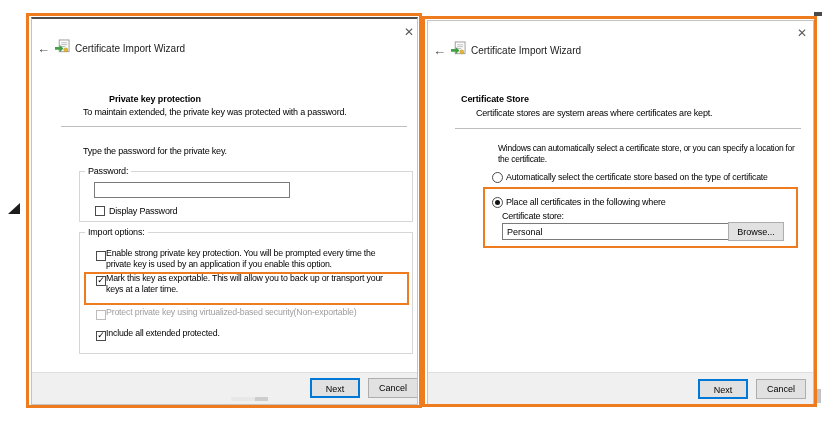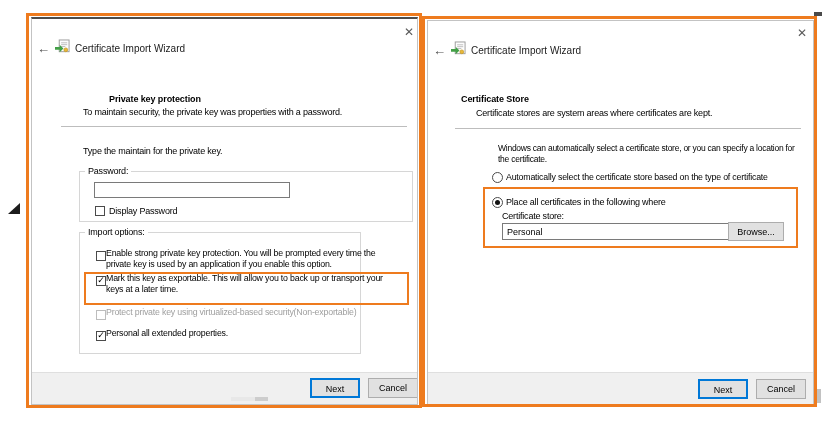--- a/index.html
+++ b/index.html
@@ -34,21 +34,21 @@
   .sub,.instr,.smalltext{position:absolute;font-size:9px;letter-spacing:-0.2px;white-space:nowrap;}
   .s-left{left:51px;top:88px;}
   .s-right{left:48px;top:87px;}
   .sep{position:absolute;height:1px;background:#bdbdbd;width:346px;}
   .sep-left{left:29px;top:107px;}
   .sep-right{left:27px;top:107px;}
   .instr-left{left:51px;top:127px;}
 
   .groupbox{position:absolute;border:1px solid #d6d6d6;box-sizing:border-box;}
   .gb-password{left:47px;top:152px;width:334px;height:51px;}
-  .gb-import{left:47px;top:213px;width:282px;height:122px;}
+  .gb-import{left:47px;top:213px;width:334px;height:122px;}
   .gb-label{position:absolute;left:5px;top:-6px;background:#fff;padding:0 3px;font-size:9px;letter-spacing:-0.2px;white-space:nowrap;}
 
   .pw-input{position:absolute;left:14px;top:10px;width:196px;height:16px;border:1px solid #7a7a7a;
             box-sizing:border-box;font-family:"Liberation Sans",sans-serif;font-size:9px;padding:1px 3px;outline:none;}
   .checkbox{position:absolute;width:10px;height:10px;border:1px solid #4a4a4a;background:#fff;box-sizing:border-box;
             font-size:9px;line-height:8px;text-align:center;cursor:pointer;}
   .checkbox .chk{font-style:normal;font-size:9px;color:#000;position:relative;top:-1px;}
   .checkbox.disabled{border-color:#bdbdbd;}
   .cb-text{position:absolute;font-size:9px;letter-spacing:-0.2px;white-space:nowrap;cursor:default;}
   .cb-display{left:15px;top:34px;}
@@ -107,23 +107,23 @@
         <line x1="6.5" y1="4" x2="13" y2="4" stroke="#bcbcbc" stroke-width="1"></line>
         <line x1="6.5" y1="6" x2="13" y2="6" stroke="#bcbcbc" stroke-width="1"></line>
         <line x1="6.5" y1="8" x2="11" y2="8" stroke="#bcbcbc" stroke-width="1"></line>
         <circle cx="11.5" cy="11.5" r="2" fill="#e8b83a" stroke="#c79a23" stroke-width="0.8"></circle>
         <path d="M0 8.5 L5 8.5 L5 6 L9 10 L5 14 L5 11.5 L0 11.5 Z" fill="#43a047"></path>
       </svg>
     </div>
     <div class="title">Certificate Import Wizard</div>
 
     <div class="heading h-left">Private key protection</div>
-    <div class="sub s-left">To maintain security, the private key was properties with a password.</div>
+    <div class="sub s-left">To maintain extended, the private key was protected with a password.</div>
     <div class="sep sep-left"></div>
-    <div class="instr instr-left">Type the maintain for the private key.</div>
+    <div class="instr instr-left">Type the password for the private key.</div>
 
     <div class="groupbox gb-password">
       <span class="gb-label">Password:</span>
       <input class="pw-input" type="text" style="">
       <span class="checkbox cb-display"></span>
       <span class="cb-text t-display">Display Password</span>
     </div>
 
     <div class="groupbox gb-import">
       <span class="gb-label">Import options:</span>
@@ -140,21 +140,21 @@
         <div class="opt-line">keys at a later time.</div>
       </div>
 
       <span class="checkbox disabled opt-box3"></span>
       <div class="opt-text disabled opt-text3">
         <div class="opt-line">Protect private key using virtualized-based security(Non-exportable)</div>
       </div>
 
       <span class="checkbox opt-box4"><i class="chk">✓</i></span>
       <div class="opt-text opt-text4">
-        <div class="opt-line">Personal all extended properties.</div>
+        <div class="opt-line">Include all extended protected.</div>
       </div>
     </div>
 
     <div class="inner-highlight hl-left"></div>
 
     <div class="footer"></div>
     <button class="btn focused next-l">Next</button>
     <button class="btn cancel-l">Cancel</button>
   </div>
 

